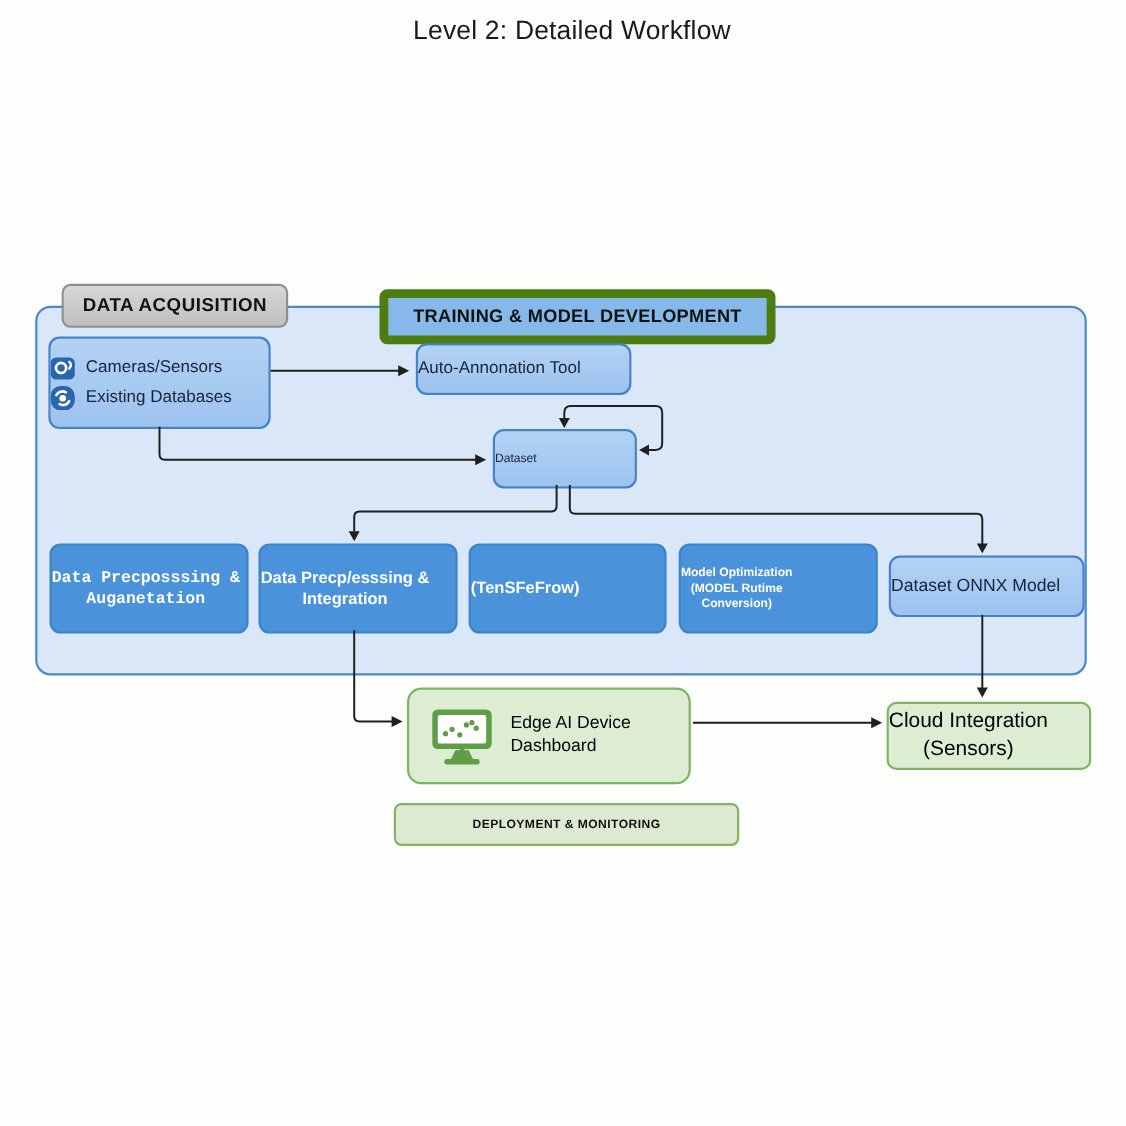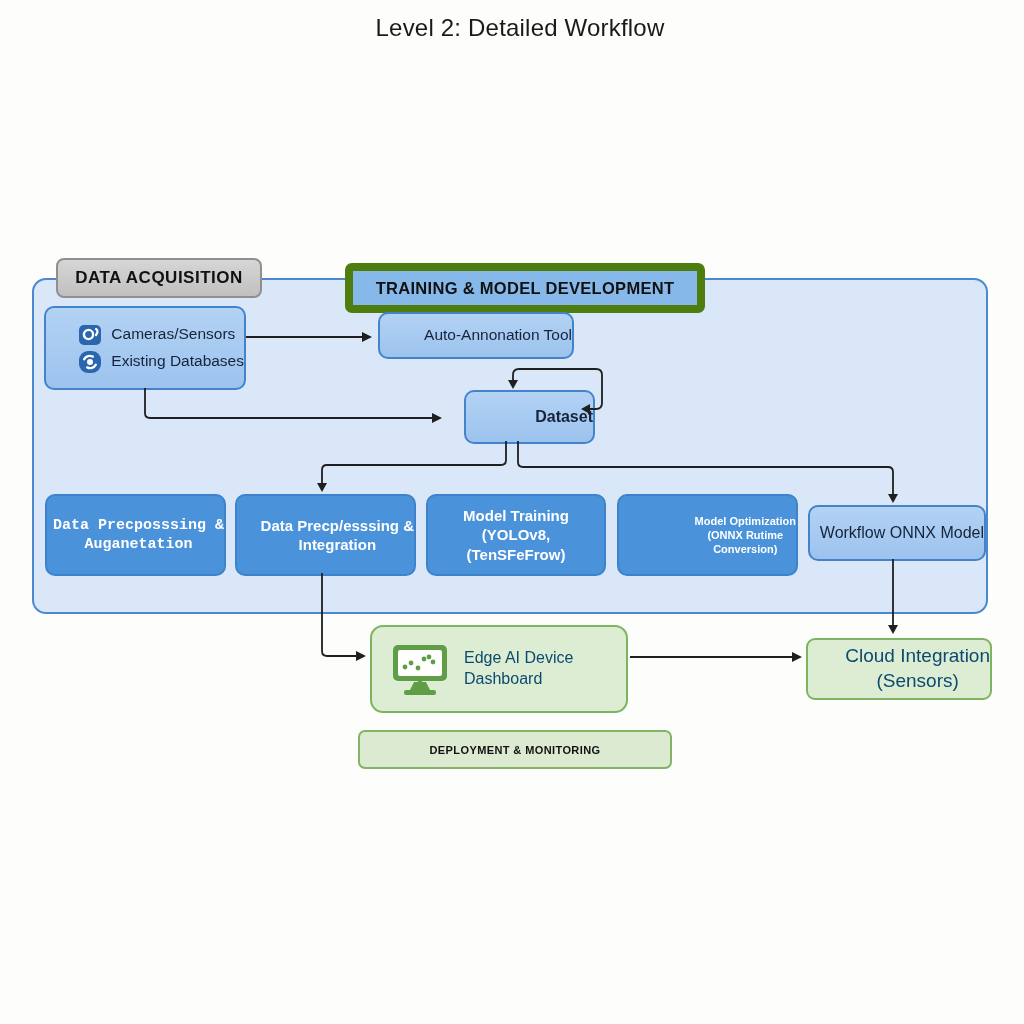--- a/index.html
+++ b/index.html
@@ -31,38 +31,38 @@
     left:345px;top:263px;width:344px;height:34px;
     background:#86b9ea;border:8px solid #4d7c0f;border-radius:7px;
     font-size:16.5px;letter-spacing:0.3px;
   }
   #hdr-deployment{
     left:358px;top:730px;width:310px;height:35px;
     background:#dcead2;border:2px solid #82b366;border-radius:7px;
     font-size:11px;letter-spacing:0.4px;
   }
   .node{
-    display:flex;align-items:center;justify-content:flex-end;
+    display:flex;align-items:center;justify-content:flex-start;
     text-align:center;border-radius:10px;line-height:1.3;
   }
   .light-blue{
     background:linear-gradient(#b3d2f4,#9cc3ee);
     border:2px solid #4483c9;color:#16233b;
   }
   .dark-blue{
     background:#4a92da;border:2px solid #3d83cc;color:#fff;font-weight:600;
   }
   .green{
-    background:#dcedd4;border:2px solid #7cb45f;color:#0c4a6e;
+    background:#dcedd4;border:2px solid #7cb45f;color:#000000;
   }
   #node-sources{left:44px;top:306px;width:198px;height:80px;font-size:15.5px;}
   #node-sources .rows{display:flex;flex-direction:column;gap:5px;}
   #node-sources .row{display:flex;align-items:center;gap:8px;font-weight:500;}
   #node-auto-annotation{left:378px;top:312px;width:192px;height:43px;font-size:15.5px;font-weight:500;}
-  #node-dataset{left:464px;top:390px;width:127px;height:50px;font-size:16px;font-weight:700;}
+  #node-dataset{left:448px;top:390px;width:127px;height:50px;font-size:11px;font-weight:400;}
   #node-prep1{left:45px;top:494px;width:177px;height:78px;font-size:15px;font-family:Liberation Mono, monospace;}
   #node-prep2{left:235px;top:494px;width:177px;height:78px;font-size:15px;}
   #node-training{left:426px;top:494px;width:176px;height:78px;font-size:15px;}
   #node-optimization{left:617px;top:494px;width:177px;height:78px;font-size:11px;}
   #node-trained{left:808px;top:505px;width:174px;height:52px;font-size:16px;font-weight:500;}
   #node-edge-dashboard{
     left:370px;top:625px;width:258px;height:88px;border-radius:13px;
     justify-content:flex-start;padding-left:18px;box-sizing:border-box;
     text-align:left;font-size:16px;gap:14px;
   }
@@ -114,32 +114,31 @@
   </div>
 </div>
 <div class="abs node dark-blue" id="node-prep2">
   <div>
     <div>Data Precp/esssing &amp;</div>
     <div>Integration</div>
   </div>
 </div>
 <div class="abs node dark-blue" id="node-training">
   <div>
-    <div>Model Training (YOLOv8,</div>
     <div>(TenSFeFrow)</div>
   </div>
 </div>
 <div class="abs node dark-blue" id="node-optimization">
   <div>
     <div>Model Optimization</div>
-    <div>(ONNX Rutime</div>
+    <div>(MODEL Rutime</div>
     <div>Conversion)</div>
   </div>
 </div>
-<div class="abs node light-blue" id="node-trained">Workflow ONNX Model</div>
+<div class="abs node light-blue" id="node-trained">Dataset ONNX Model</div>
 
 <div class="abs node green" id="node-edge-dashboard">
   <svg class="tile-icon" width="60" height="54" viewBox="0 0 60 54">
     <rect x="3" y="3" width="54" height="36" rx="5" fill="#5f9e46"></rect>
     <rect x="8" y="8" width="44" height="26" rx="2" fill="#fff"></rect>
     <circle cx="15" cy="25" r="2.4" fill="#5f9e46"></circle>
     <circle cx="21" cy="21" r="2.4" fill="#5f9e46"></circle>
     <circle cx="28" cy="26" r="2.4" fill="#5f9e46"></circle>
     <circle cx="34" cy="17" r="2.4" fill="#5f9e46"></circle>
     <circle cx="39" cy="15" r="2.4" fill="#5f9e46"></circle>

